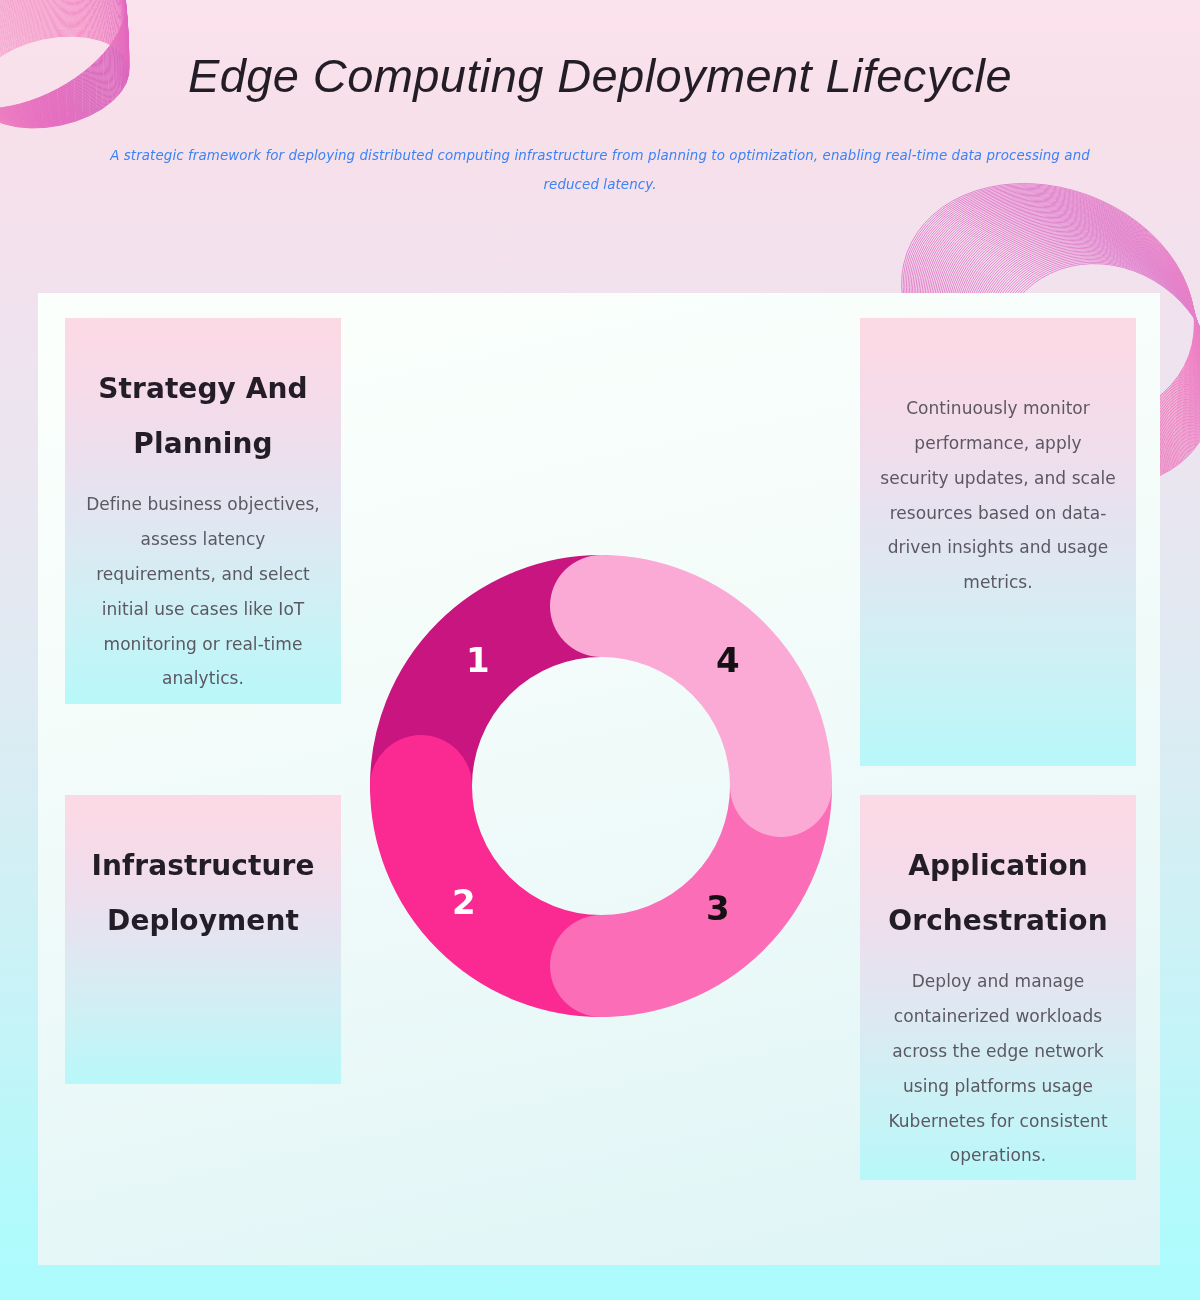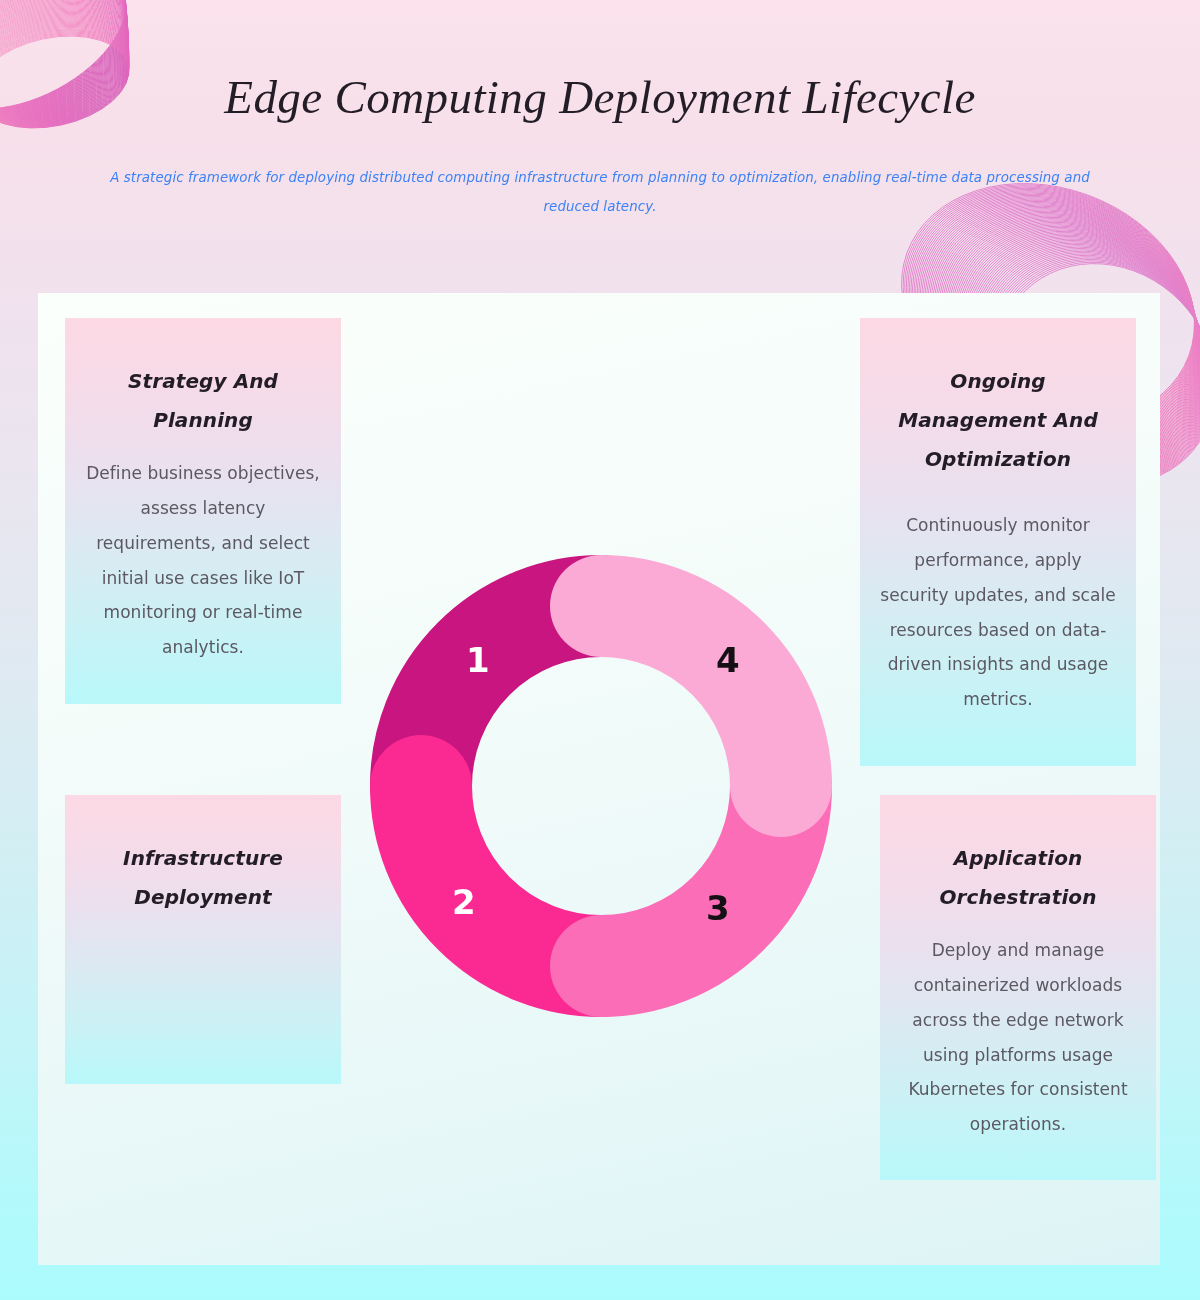--- a/index.html
+++ b/index.html
@@ -49,27 +49,27 @@
   
   .header {
     position: absolute;
     left: 0;
     top: 0;
     width: 1200px;
     text-align: center;
     z-index: 5;
   }
   .main-title {
-    font-family: Liberation Serif, serif;
+    font-family: Liberation Sans, sans-serif;
     font-style: italic;
     font-weight: 400;
     font-size: 47px;
     letter-spacing: 0.4px;
     color: #231d28;
-    margin-top: 72px;
+    margin-top: 50px;
     line-height: 1.1;
   }
   .subtitle {
     width: 1010px;
     margin: 40px auto 0 auto;
     font-family: "DejaVu Sans", sans-serif;
     font-style: italic;
     font-size: 13.4px;
     font-weight: 400;
     line-height: 2.15;
@@ -104,30 +104,29 @@
         #dee8f2 56%,
         #ccf1f5 78%,
         #b8f8fa 100%);
     z-index: 4;
     text-align: center;
     padding: 44px 18px 30px 18px;
   }
   .card-tl { left: 65px;  top: 318px;  height: 386px; }
   .card-bl { left: 65px;  top: 795px;  height: 289px; }
   .card-tr { left: 860px; top: 318px;  height: 448px; }
-  .card-br { left: 880px; top: 795px;  height: 385px; }
+  .card-br { left: 860px; top: 795px;  height: 385px; }
 
   .card-title {
     font-family: "DejaVu Sans", sans-serif;
-    font-size: 20px;
+    font-size: 28px;
     font-weight: 700;
     color: #231d28;
     line-height: 1.95;
     letter-spacing: 0.1px;
-    font-style: italic;
   }
   .card-body {
     font-family: "DejaVu Sans", sans-serif;
     font-size: 17px;
     font-weight: 400;
     color: #5b5862;
     line-height: 2.05;
     margin-top: 16px;
     letter-spacing: 0.05px;
   }
@@ -320,21 +319,20 @@
 <div class="card card-tl">
   <div class="card-title">Strategy And Planning</div>
   <div class="card-body">Define business objectives, assess latency requirements, and select initial use cases like IoT monitoring or real-time analytics.</div>
 </div>
 
 <div class="card card-bl">
   <div class="card-title">Infrastructure Deployment</div>
 </div>
 
 <div class="card card-tr">
-  <div class="card-title">Ongoing Management And Optimization</div>
   <div class="card-body">Continuously monitor performance, apply security updates, and scale resources based on data-driven insights and usage metrics.</div>
 </div>
 
 <div class="card card-br">
   <div class="card-title">Application Orchestration</div>
   <div class="card-body">Deploy and manage containerized workloads across the edge network using platforms usage Kubernetes for consistent operations.</div>
 </div>
 
 <div class="donut-wrap">
   <svg id="donut-svg" viewBox="0 0 462 462" width="462" height="462" xmlns="http://www.w3.org/2000/svg">

